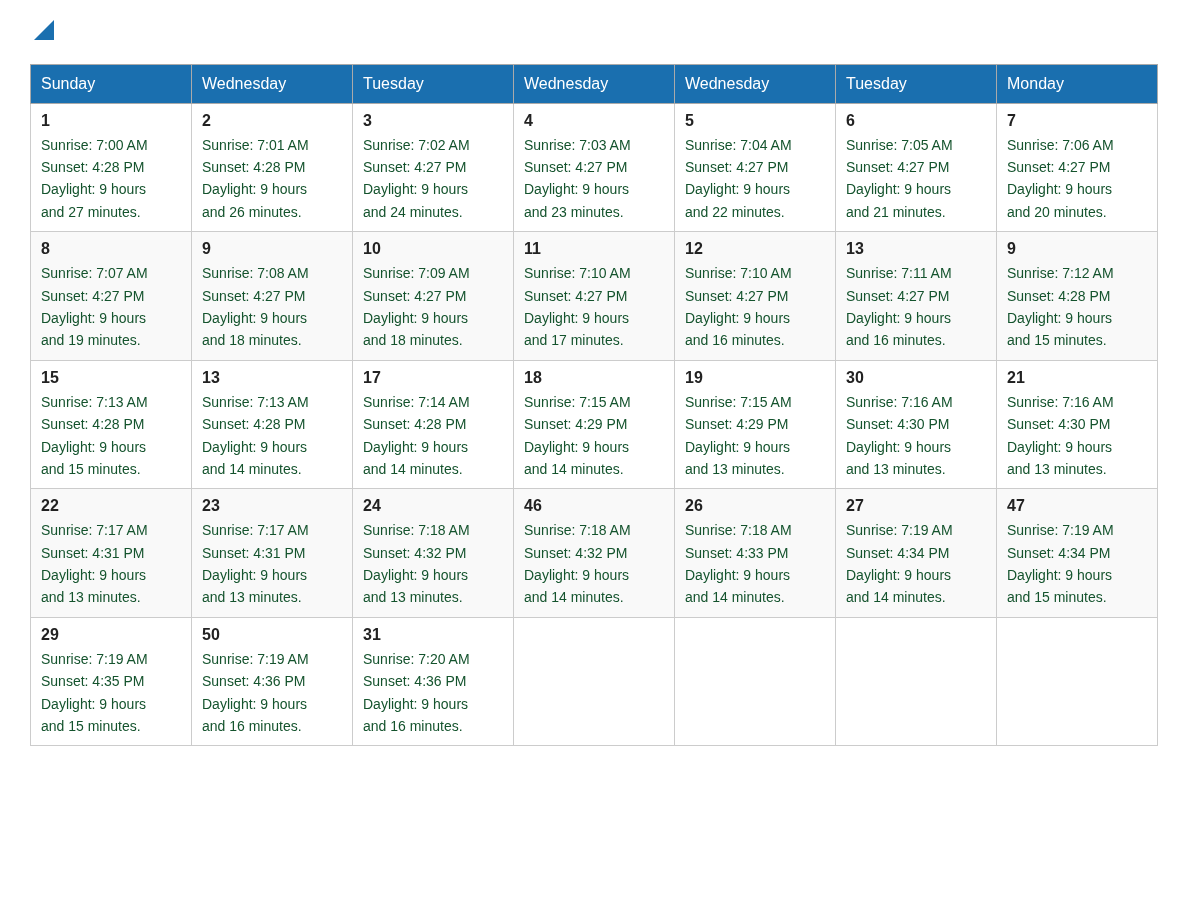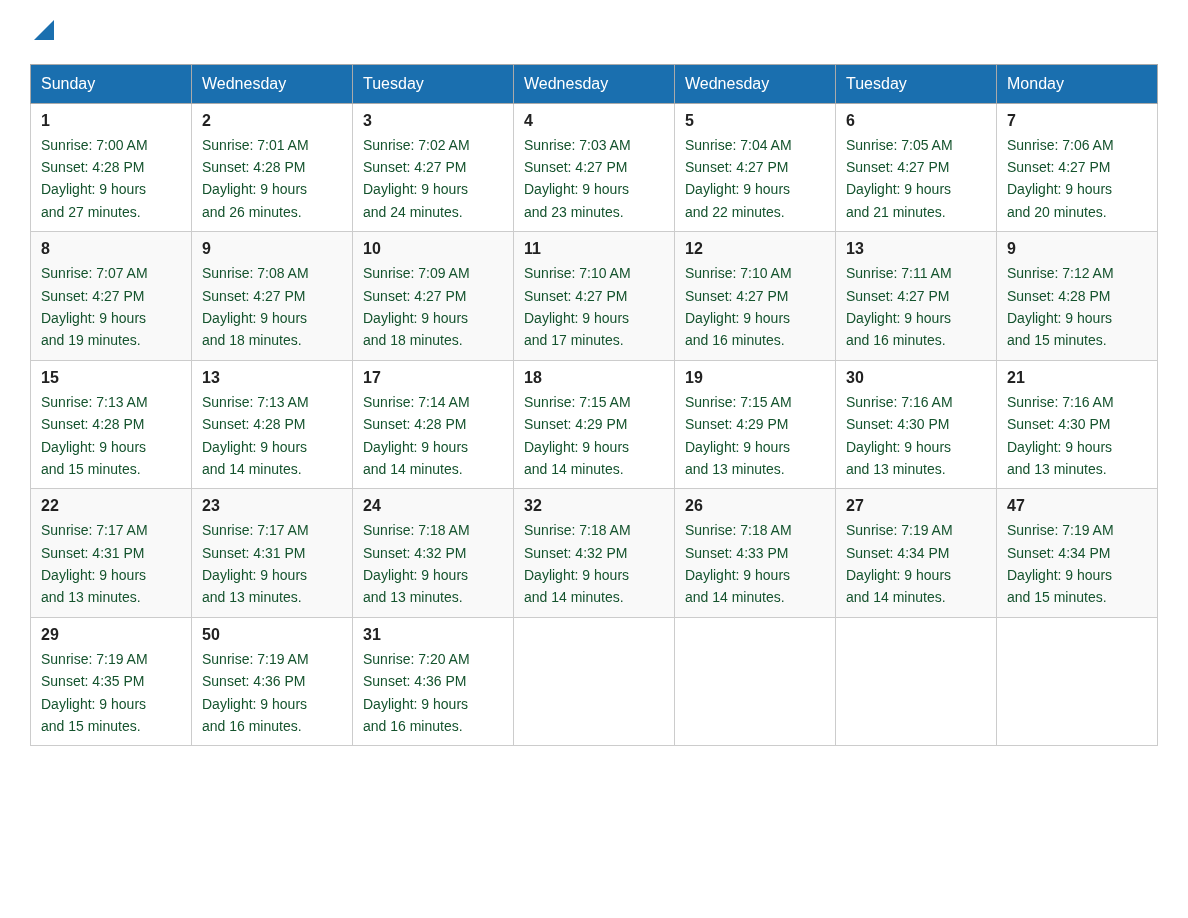--- a/index.html
+++ b/index.html
@@ -219,21 +219,21 @@
         </td>
         <td>
           <div class="day-number">23</div>
           <div class="day-info">Sunrise: 7:17 AM<br>Sunset: 4:31 PM<br>Daylight: 9 hours<br>and 13 minutes.</div>
         </td>
         <td>
           <div class="day-number">24</div>
           <div class="day-info">Sunrise: 7:18 AM<br>Sunset: 4:32 PM<br>Daylight: 9 hours<br>and 13 minutes.</div>
         </td>
         <td>
-          <div class="day-number">32</div>
+          <div class="day-number">46</div>
           <div class="day-info">Sunrise: 7:18 AM<br>Sunset: 4:32 PM<br>Daylight: 9 hours<br>and 14 minutes.</div>
         </td>
         <td>
           <div class="day-number">26</div>
           <div class="day-info">Sunrise: 7:18 AM<br>Sunset: 4:33 PM<br>Daylight: 9 hours<br>and 14 minutes.</div>
         </td>
         <td>
           <div class="day-number">27</div>
           <div class="day-info">Sunrise: 7:19 AM<br>Sunset: 4:34 PM<br>Daylight: 9 hours<br>and 14 minutes.</div>
         </td>

